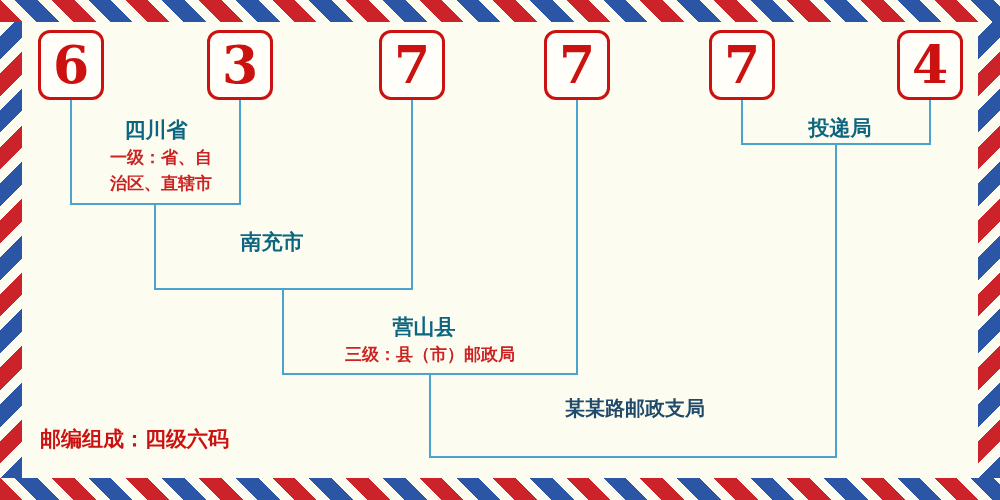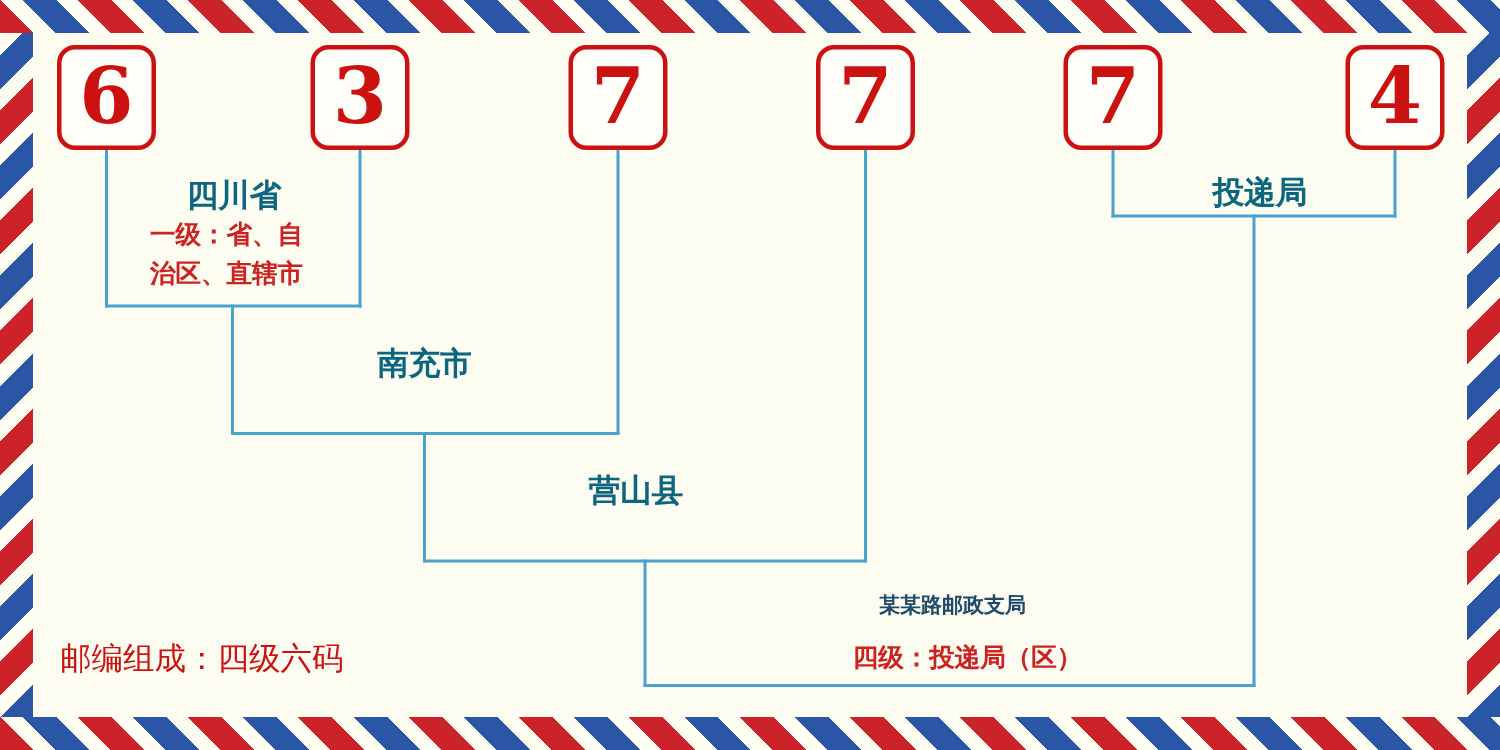--- a/index.html
+++ b/index.html
@@ -53,33 +53,33 @@
 
   
   .lvl-name {
     position:absolute; transform:translateX(-50%);
     color: var(--label-blue, #0d6680);
     font-weight:bold; font-size:21px; white-space:nowrap;
   }
   .lvl-desc {
     position:absolute; transform:translateX(-50%);
     color: var(--desc-red, #cc2222);
-    font-weight:bold; font-size:17px; text-align:left; white-space:nowrap;
+    font-weight:bold; font-size:17px; text-align:right; white-space:nowrap;
     line-height:1.5;
   }
   .lvl-desc.wrap { white-space:normal; }
   .branch-name {
     position:absolute; transform:translateX(-50%);
     color: var(--branch-navy, #204a6b);
-    font-weight:bold; font-size:14px; white-space:nowrap;
+    font-weight:bold; font-size:20px; white-space:nowrap;
   }
   .footer-note {
     position:absolute; left:40px; top:425px;
     color: var(--digit-red, #cc1111);
-    font-weight:normal; font-size:21px; white-space:nowrap;
+    font-weight:bold; font-size:21px; white-space:nowrap;
   }
 </style>
 </head>
 <body>
 
 <div class="canvas">
 
   <div class="stripe-v stripe-left"></div>
   <div class="stripe-v stripe-right"></div>
   <div class="stripe-h stripe-top"></div>
@@ -108,24 +108,24 @@
   <div class="digit-box" style="left:38px">6</div>
   <div class="digit-box" style="left:207px">3</div>
   <div class="digit-box" style="left:379px">7</div>
   <div class="digit-box" style="left:544px">7</div>
   <div class="digit-box" style="left:709px">7</div>
   <div class="digit-box" style="left:897px">4</div>
 
   <div class="lvl-name" style="left:156px;top:116px">四川省</div>
   <div class="lvl-desc wrap" style="left:156px;top:145px;width:112px">一级：省、自治区、直辖市</div>
 
-  <div class="lvl-name" style="left:283px;top:228px">南充市</div>
+  <div class="lvl-name" style="left:272px;top:228px">南充市</div>
 
   <div class="lvl-name" style="left:424px;top:313px">营山县</div>
+  <div class="lvl-desc" style="left:430px;top:342px">三级：县（市）邮政局</div>
 
   <div class="branch-name" style="left:635px;top:395px">某某路邮政支局</div>
-  <div class="lvl-desc" style="left:645px;top:427px">四级：投递局（区）</div>
 
   <div class="lvl-name" style="left:840px;top:114px">投递局</div>
 
   <div class="footer-note">邮编组成：四级六码</div>
 
 </div>
 
 </body></html>

